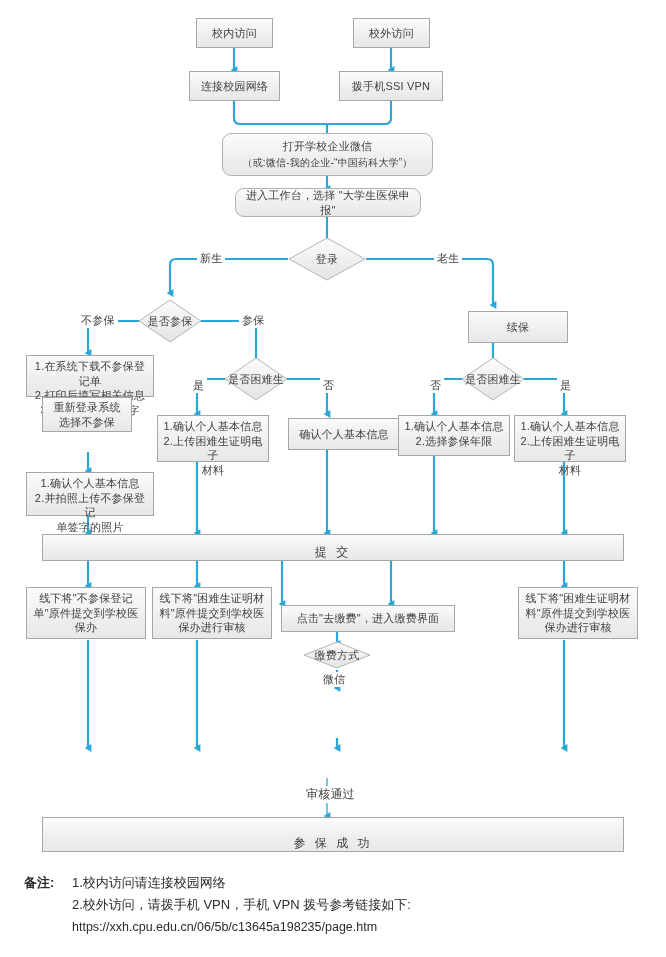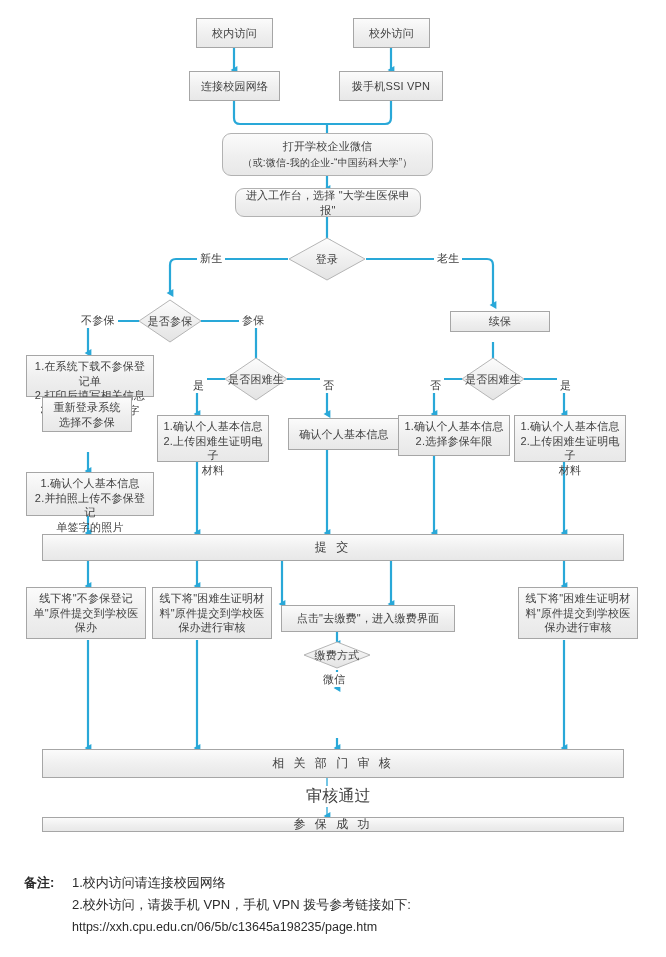--- a/index.html
+++ b/index.html
@@ -50,20 +50,21 @@
     align-items: flex-start;
     line-height: 14.5px;
   }
   .node.round {
     border-radius: 9px;
     border-color: #b2b2b2;
   }
   .node.bar {
     font-size: 12px;
     letter-spacing: 3px;
+    align-items: flex-end;
   }
   .node .txt { display: block; width: 100%; white-space: pre-line; }
   .node.left .txt { white-space: pre-line; }
 
   .diamond {
     position: absolute;
     z-index: 5;
   }
   .diamond .shape {
     position: absolute;
@@ -239,21 +240,21 @@
           <linearGradient id="dg2" x1="0" y1="0" x2="0" y2="1">
         <stop offset="0%" stop-color="#fcfcfc"></stop>
             <stop offset="100%" stop-color="#e3e3e3"></stop>
           </linearGradient>
         </defs>
       <polygon points="32,1 63,22 32,43 1,22" fill="url(#dg2)" stroke="#b5b5b5" stroke-width="1"></polygon>
     </svg>
     <span class="dlabel">是否参保</span>
   </div>
 
-  <div class="node center" style="left:450px; top:311px; width:100px; height:21px;">
+  <div class="node center" style="left:468px; top:311px; width:100px; height:32px;">
     <span class="txt">续保</span>
   </div>
 
   <div class="diamond" style="left:224px; top:357px; width:64px; height:44px;">
     <svg class="shape" viewBox="0 0 64 44">
       <defs>
           <linearGradient id="dg3" x1="0" y1="0" x2="0" y2="1">
         <stop offset="0%" stop-color="#fcfcfc"></stop>
             <stop offset="100%" stop-color="#e3e3e3"></stop>
           </linearGradient>
@@ -347,38 +348,35 @@
     <span class="dlabel">缴费方式</span>
   </div>
 
 
   <div class="node left" style="left:518px; top:587px; width:120px; height:52px;">
     <span class="txt">线下将"困难生证明材
 料"原件提交到学校医
 保办进行审核</span>
   </div>
 
-  <div class="node center bar" style="left:42px; top:749px; width:582px; height:29px;">
-    <span class="txt">相 关 部 门 审 核</span>
-  </div>
-
-  <div class="node center bar" style="left:42px; top:817px; width:582px; height:15px;">
+
+  <div class="node center bar" style="left:42px; top:817px; width:582px; height:35px;">
     <span class="txt">参 保 成 功</span>
   </div>
 
   <span class="edge-label" style="left:197px; top:251px;">新生</span>
   <span class="edge-label" style="left:434px; top:251px;">老生</span>
   <span class="edge-label" style="left:78px; top:313px;">不参保</span>
   <span class="edge-label" style="left:239px; top:313px;">参保</span>
   <span class="edge-label" style="left:190px; top:378px;">是</span>
   <span class="edge-label" style="left:320px; top:378px;">否</span>
   <span class="edge-label" style="left:427px; top:378px;">否</span>
   <span class="edge-label" style="left:557px; top:378px;">是</span>
   <span class="edge-label" style="left:320px; top:672px;">微信</span>
-  <span class="edge-label" style="left:303px; top:786px; font-size:16px;font-family:Liberation Mono, monospace;">审核通过</span>
+  <span class="edge-label" style="left:303px; top:786px; font-size:12px;font-family:Liberation Mono, monospace;">审核通过</span>
 
   <div class="note">
     <span class="note-head">备注:</span>
     <div class="note-body">
       <span class="note-line">1.校内访问请连接校园网络</span>
       <span class="note-line">2.校外访问，请拨手机 VPN，手机 VPN 拨号参考链接如下:</span>
       <span class="note-line url">https://xxh.cpu.edu.cn/06/5b/c13645a198235/page.htm</span>
     </div>
   </div>
 

